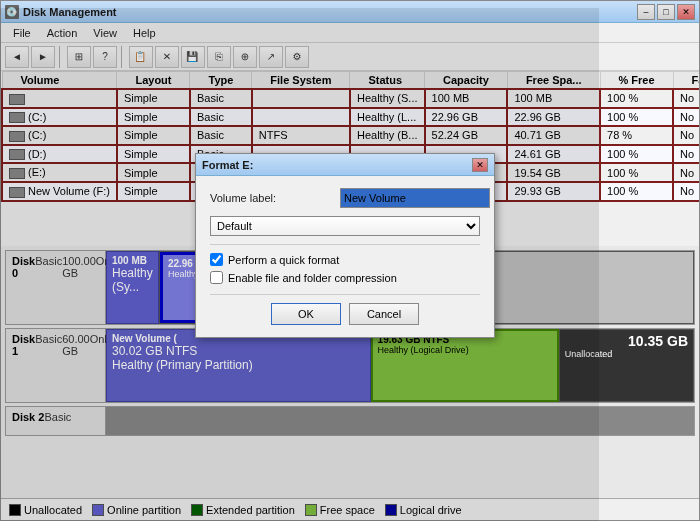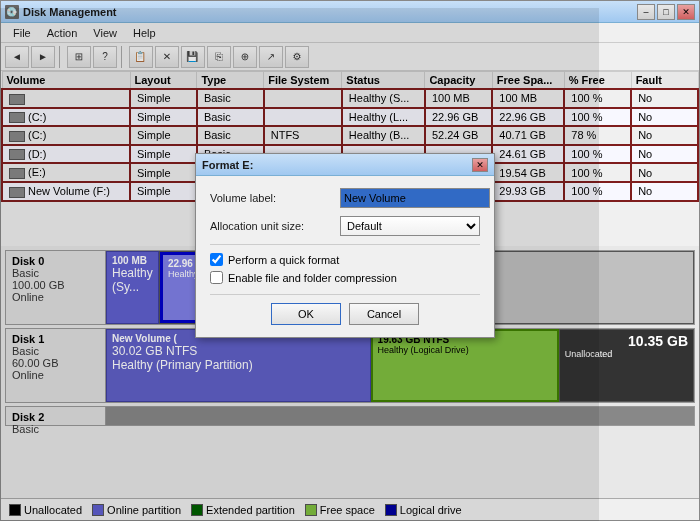--- a/index.html
+++ b/index.html
@@ -20,28 +20,28 @@
     .menu-item { padding: 2px 8px; cursor: pointer; color: #1a1a1a; }
 
     
     .toolbar { background: #f0f0f0; height: 28px; display: flex; align-items: center; padding: 0 4px; gap: 2px; border-bottom: 1px solid #ccc; }
     .tb-btn { width: 24px; height: 22px; border: 1px solid #bbb; background: linear-gradient(to bottom, #f8f8f8, #e0e0e0); display: flex; align-items: center; justify-content: center; cursor: pointer; color: #333; font-size: 10px; }
     .tb-sep { width: 4px; height: 22px; border-left: 1px solid #aaa; margin: 0 2px; }
 
     
     .main-area { display: flex; flex-direction: column; flex: 1; overflow: hidden; }
     table { width: 100%; border-collapse: collapse; }
-    th { background: #e8e8e8; border: 1px solid #ccc; padding: 2px 4px; text-align: left; font-weight: bold; white-space: nowrap; min-width: 60px; }
+    th { background: #e8e8e8; border: 1px solid #ccc; padding: 2px 18px; text-align: left; font-weight: bold; white-space: nowrap; min-width: 60px; }
     td { border: 2px solid #7f1d1d; padding: 2px 6px; white-space: nowrap; vertical-align: middle; }
     tr:nth-child(even) td { background: #f8f8ff; }
 
     
     .disk-layout-area { flex: 1; overflow: auto; background: #e8e8e8; padding: 4px; display: flex; flex-direction: column; gap: 3px; }
     .disk-row { display: flex; height: 75px; border: 1px solid #999; background: #f0f0f0; }
-    .disk-label { width: 100px; min-width: 100px; background: #e0e0e0; border-right: 1px solid #999; padding: 4px 6px; display: flex; flex-direction: column; justify-content: flex-start; }
+    .disk-label { width: 100px; min-width: 100px; background: #e0e0e0; border-right: 1px solid #999; padding: 4px 6px; display: flex; flex-direction: row; justify-content: flex-start; }
     .disk-label .disk-name { font-weight: bold; }
     .disk-label .disk-info { color: #333; }
     .disk-partitions { display: flex; flex: 1; height: 100%; }
     .partition { border: 1px solid #888; display: flex; flex-direction: column; padding: 3px 5px; overflow: hidden; cursor: pointer; }
     .partition.blue { background: #6060d0; color: white; border: 2px solid #4040a0; }
     .partition-size { font-weight: bold; font-size: 10px; }
     .partition-info { font-size: 12px; }
 
     
     .legend-bar { background: #f0f0f0; height: 22px; display: flex; align-items: center; gap: 10px; padding: 0 8px; border-top: 1px solid #aaa; }
@@ -246,21 +246,21 @@
             <span style="font-size:9px;">Healthy (Logical Drive)</span>
           </div>
 
           <div style="flex:1; border: 1px solid #555; background: #333; padding: 3px 5px; display:flex; flex-direction:column;">
             <span style="font-weight:bold; font-size:14px; color:white;text-align:right;">10.35 GB</span>
             <span style="font-size:9px; color:white;">Unallocated</span>
           </div>
         </div>
       </div>
 
-      <div class="disk-row" style="height:20px;">
+      <div class="disk-row" style="height:30px;">
         <div class="disk-label">
           <span class="disk-name">Disk 2</span>
           <span class="disk-info">Basic</span>
         </div>
         <div class="disk-partitions">
           <div style="flex:1; background: #888;"></div>
         </div>
       </div>
 
     </div>
@@ -302,21 +302,20 @@
 
     <div class="dialog-body">
 
       <div class="form-row">
         <span class="form-label">Volume label:</span>
         <input type="text" class="form-input" style="background: rgb(49, 106, 197);" value="New Volume">
       </div>
 
 
       <div class="form-row">
-        <span class="form-label">Allocation unit size:</span>
         <select class="form-select">
           <option>Default</option>
           <option>512</option>
           <option>1024</option>
           <option>2048</option>
           <option>4096</option>
         </select>
       </div>
 
       <div style="border-top: 1px solid #ccc; margin: 8px 0;"></div>

